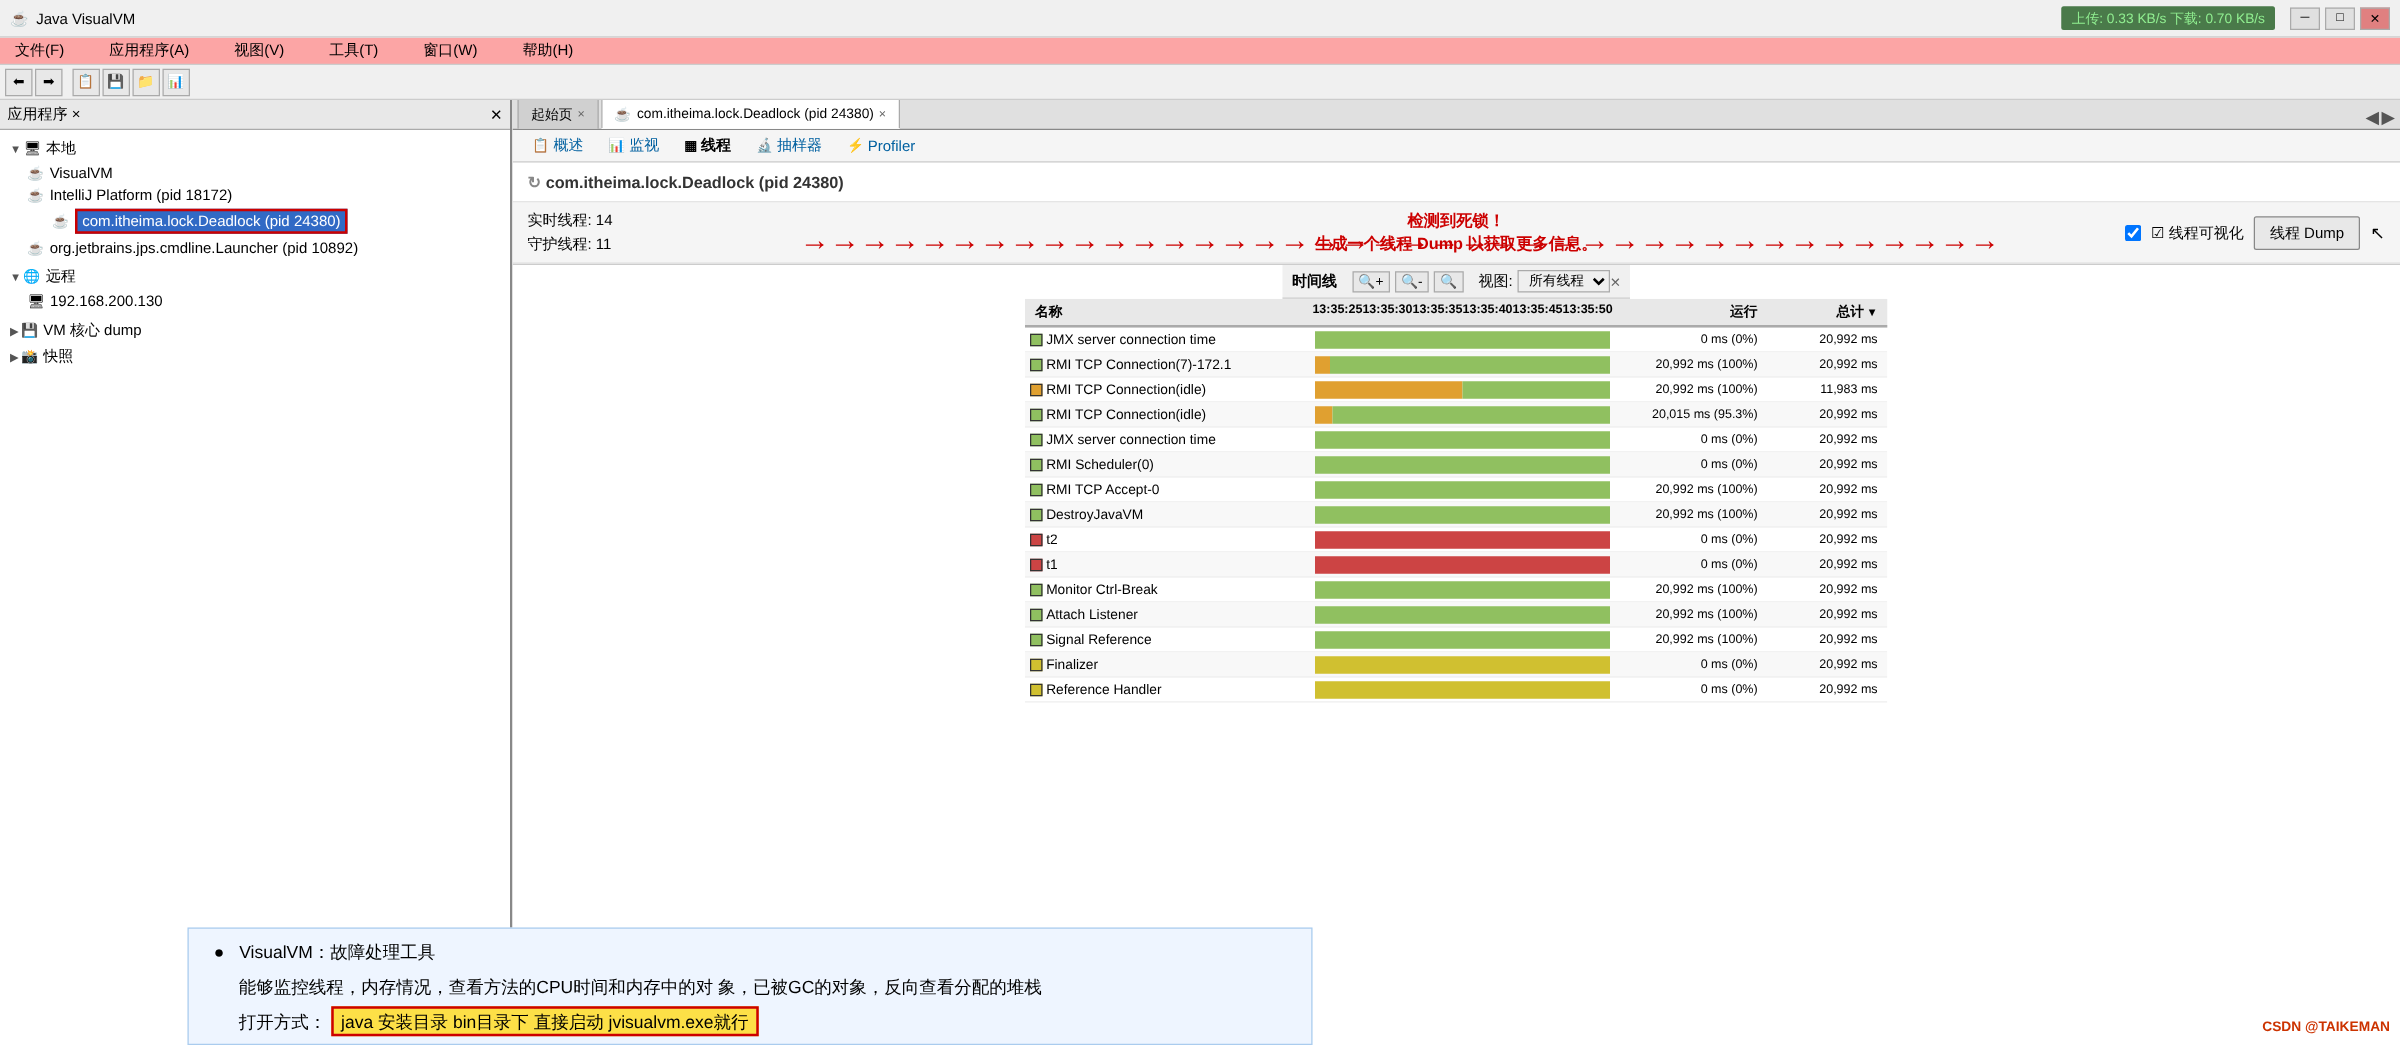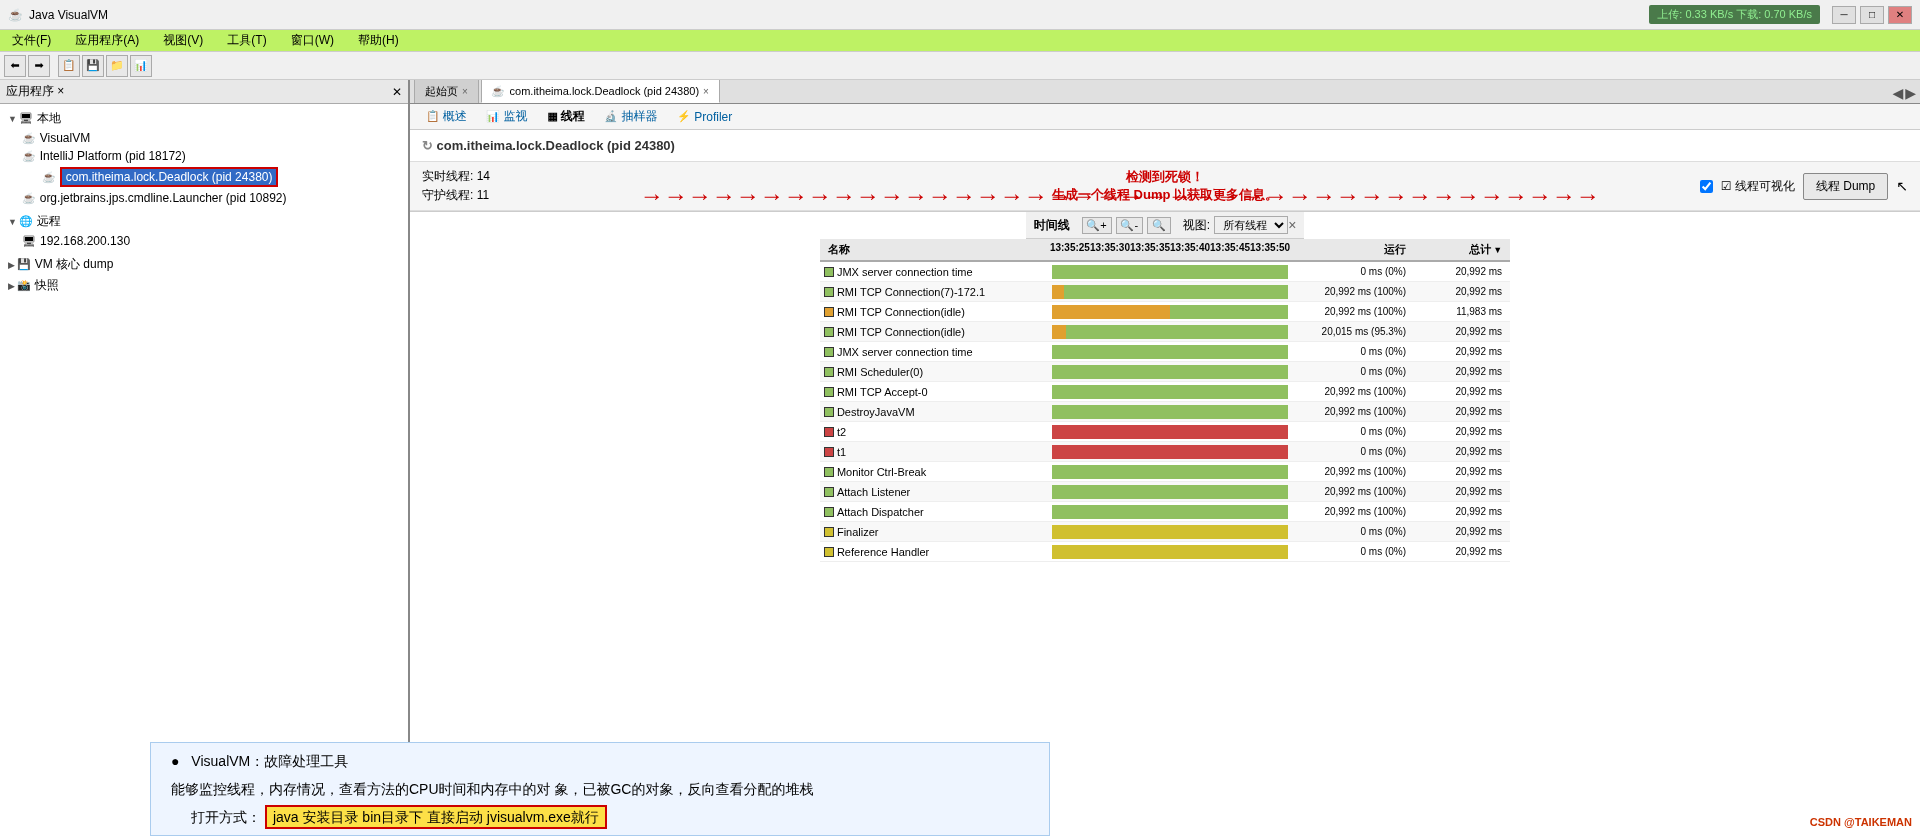--- a/index.html
+++ b/index.html
@@ -45,27 +45,27 @@
       right: 100px;
       background: #4a7a4a;
       color: #90ee90;
       padding: 2px 8px;
       font-size: 11px;
       border-radius: 2px;
     }
 
     
     #menubar {
-      background: #bef264;
+      background: #fca5a5;
       height: 22px;
       display: flex;
       align-items: center;
       padding: 0 4px;
       border-bottom: 1px solid #ccc;
-      gap: 8px;
+      gap: 20px;
     }
     #menubar .menu-item {
       padding: 2px 8px;
       cursor: pointer;
       font-size: 12px;
     }
 
     
     #toolbar {
       background: #f0f0f0;
@@ -778,21 +778,21 @@
                     <div class="timeline-bar">
                       <div class="bar-segment" style="background: rgb(144, 192, 96); width: 100%;"></div>
                     </div>
                   </div>
                   <div class="tr-run">20,992 ms   (100%)</div>
                   <div class="tr-total">20,992 ms</div>
                 </div>
                 <div class="thread-row">
                   <div class="tr-name">
                     <div class="status-dot" style="background: rgb(144, 192, 96); border-color: rgb(51, 51, 51);"></div>
-                    <span>Attach Dispatcher</span>
+                    <span>Signal Reference</span>
                   </div>
                   <div class="tr-timeline">
                     <div class="timeline-bar">
                       <div class="bar-segment" style="background: rgb(144, 192, 96); width: 100%;"></div>
                     </div>
                   </div>
                   <div class="tr-run">20,992 ms   (100%)</div>
                   <div class="tr-total">20,992 ms</div>
                 </div>
                 <div class="thread-row">
@@ -827,20 +827,20 @@
       </div>
     </div>
   </div>
 </div>
 
 <div id="annotation-box">
   <div>
     <span>●</span>
     <span style="margin-left:8px;">VisualVM：故障处理工具</span>
   </div>
-  <div style="">能够监控线程，内存情况，查看方法的CPU时间和内存中的对 象，已被GC的对象，反向查看分配的堆栈</div>
+  <div style="margin-left:20px;">能够监控线程，内存情况，查看方法的CPU时间和内存中的对 象，已被GC的对象，反向查看分配的堆栈</div>
   <div style="margin-left:20px;">
     <span>打开方式：</span>
     <span class="annotation-highlight">java 安装目录 bin目录下 直接启动 jvisualvm.exe就行</span>
   </div>
 </div>
 
 <div id="csdn-badge">CSDN @TAIKEMAN</div>
 
 </body></html>

